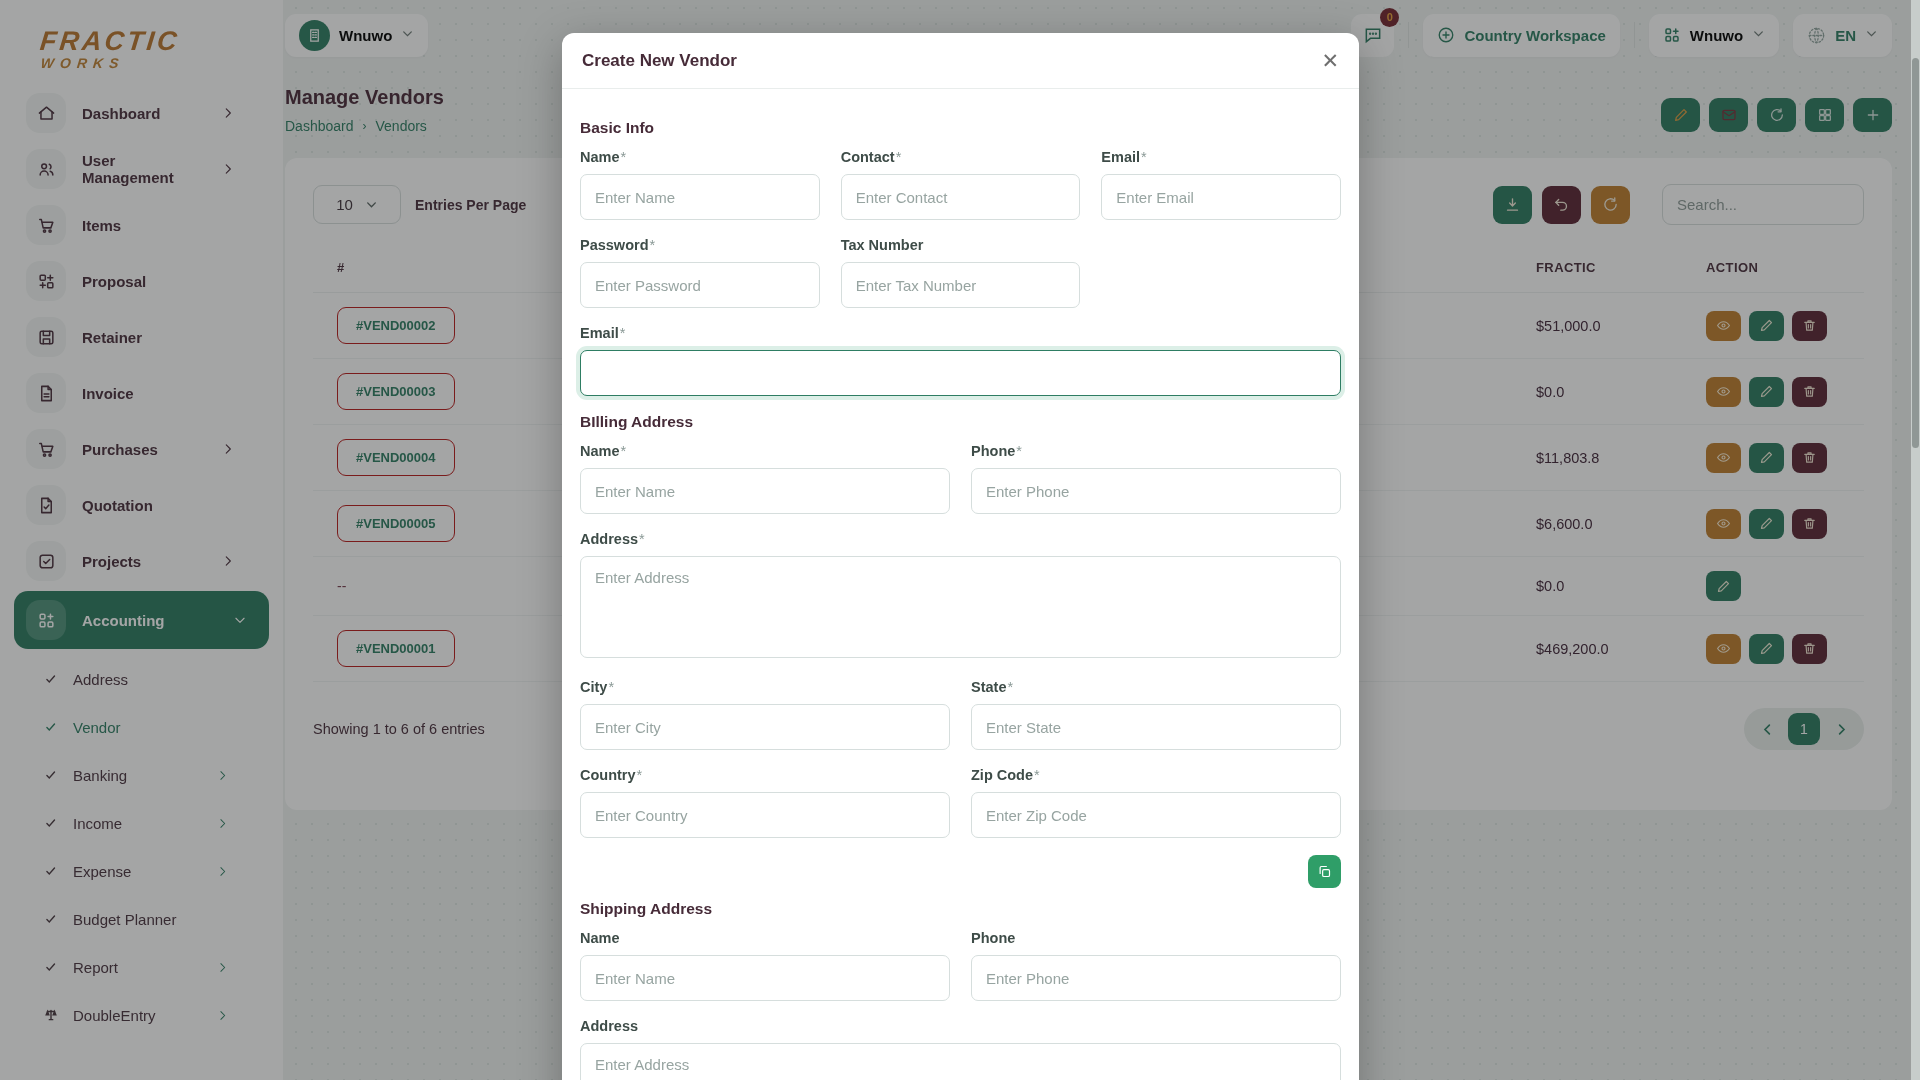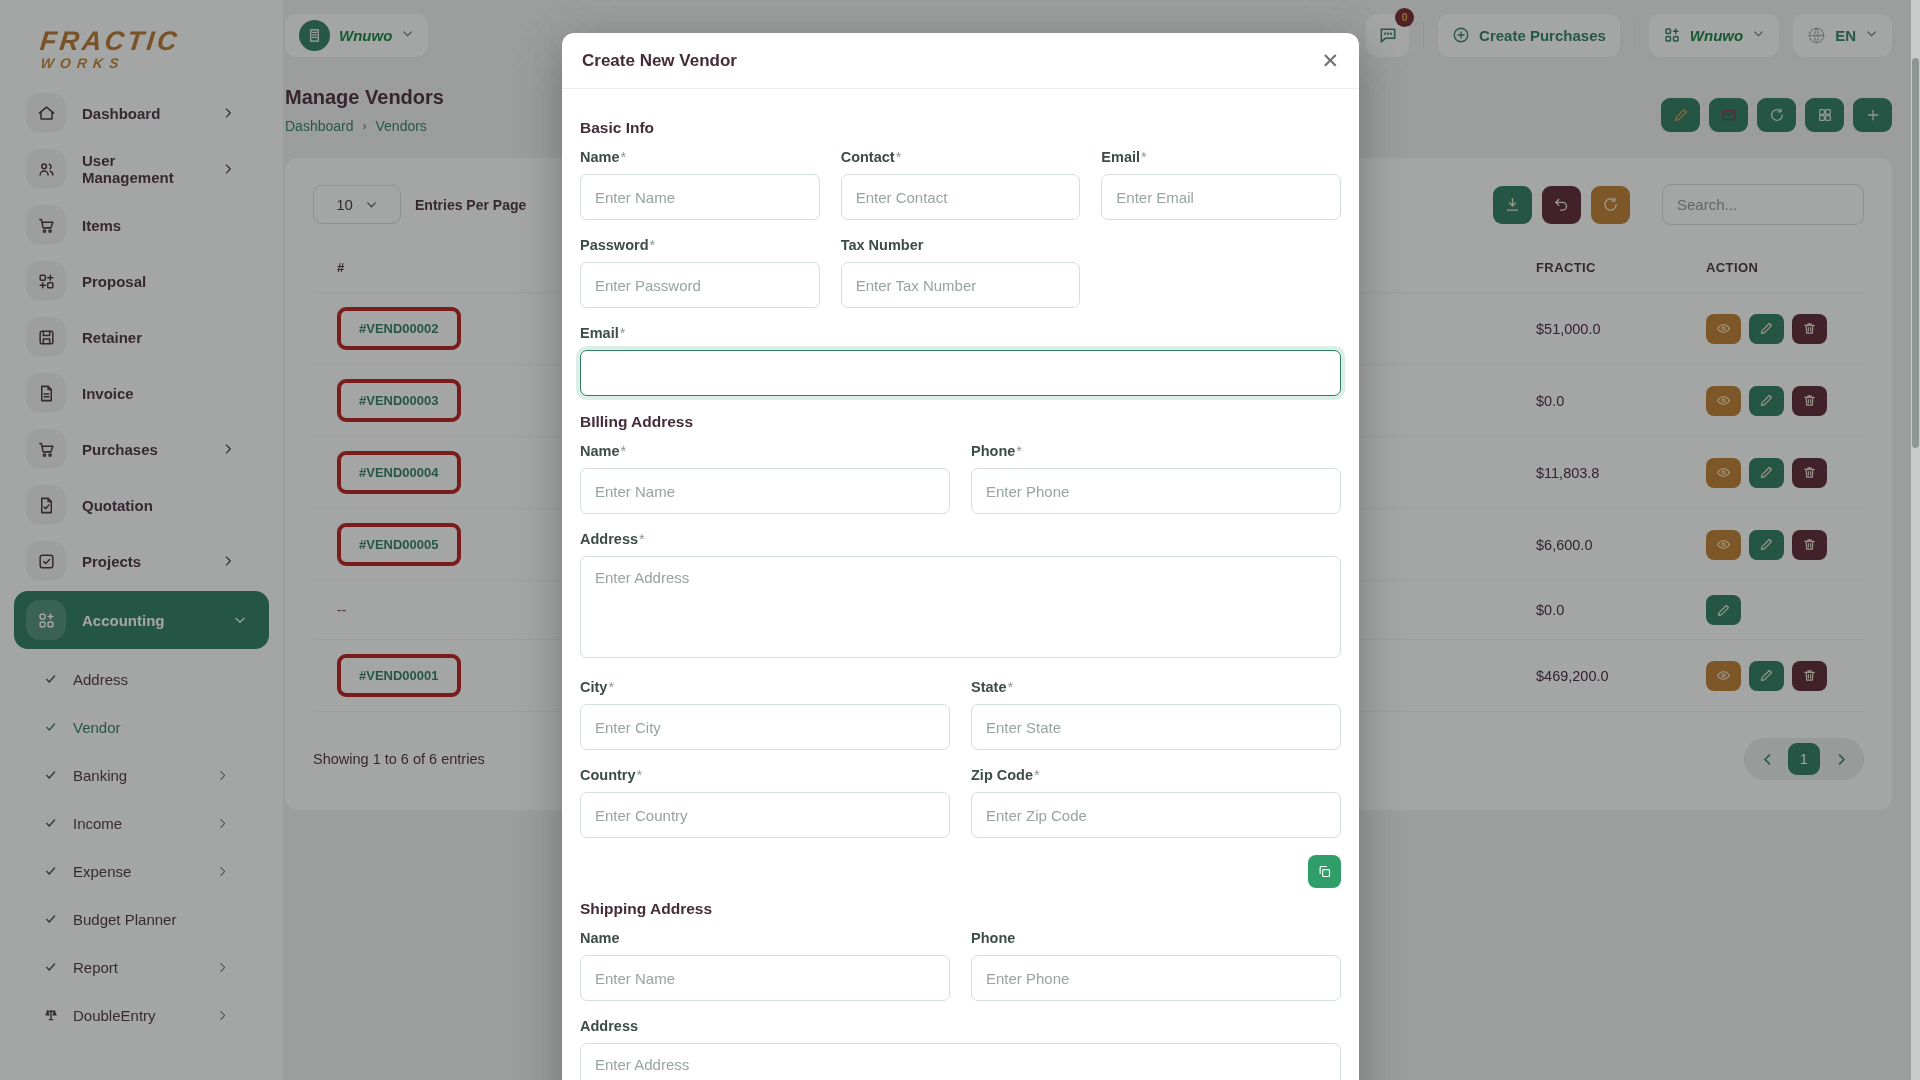--- a/index.html
+++ b/index.html
@@ -29,21 +29,21 @@
   .sub-item svg.bullet { width:14px; height:14px; }
   .sub-item.active { color:#2e7d63;align-items:center; }
   .sub-item .chev { margin-left:auto; margin-right:54px; display:flex; }
   .sub-item .chev svg { width:13px; height:13px; color:#2e7d63; }
   
   .main { margin-left:283px; padding:0 28px 0 2px; }
   .topbar { height:70px; display:flex; align-items:center; justify-content:space-between; }
   .pill { background:#fff; border-radius:11px; height:43px; display:flex; align-items:center; gap:9px; padding:0 14px; cursor:pointer; box-shadow:0 1px 2px rgba(0,0,0,0.03); }
   .ws-avatar { width:31px; height:31px; border-radius:50%; background:#2e7d63; color:#fff; display:flex; align-items:center; justify-content:center; }
   .ws-avatar svg { width:15px; height:15px; }
-  .pill .name { font-size:15px; font-weight:600; color:#15803d;font-style:italic; }
+  .pill .name { font-size:15px; font-weight:600; color:#000000; }
   .pill .chevd svg { width:13px; height:13px; color:#6e7a77; }
   .right-cluster { display:flex; align-items:center; gap:14px; }
   .divider { width:1px; height:26px; background:#dfe5e3; }
   .icon-btn-top { position:relative; width:43px; height:43px; background:#fff; border-radius:11px; display:flex; align-items:center; justify-content:center; color:#2e7d63; cursor:pointer; }
   .icon-btn-top svg { width:20px; height:20px; }
   .badge { position:absolute; top:-6px; right:-5px; min-width:19px; height:19px; border-radius:50%; background:#74262f; color:#e5a13c; font-size:11px; font-weight:bold; display:flex; align-items:center; justify-content:center; }
   .create-ws { color:#2e7d63; font-size:15px; font-weight:600; }
   .create-ws svg { width:18px; height:18px; }
   .green-ic svg { width:18px; height:18px; color:#2e7d63; }
   .lang { color:#2e7d63; font-size:15px; font-weight:bold; }
@@ -66,21 +66,21 @@
   .entries-label { font-size:14px; font-weight:600; color:#4a2f3d; }
   .card-top-right { display:flex; align-items:center; gap:10px; }
   .sq-btn { width:39px; height:38px; border:none; border-radius:9px; display:flex; align-items:center; justify-content:center; cursor:pointer; color:#f2ead9; }
   .sq-btn svg { width:17px; height:17px; }
   .search { width:202px; height:41px; border:1px solid #d7dedd; border-radius:9px; padding:0 14px; font-size:15px; color:#41343d; outline:none; margin-left:22px; background:#fff; }
   .search::placeholder { color:#8d9a97; }
   table.vendors { width:100%; border-collapse:collapse; table-layout:fixed; margin-top:18px; }
   .vendors th { text-align:left; font-size:13px; font-weight:bold; letter-spacing:0.4px; color:#4a2f3d; padding:17px 10px 17px 24px; border-bottom:1px solid #edf1f0; }
   .vendors td { padding:14px 10px 14px 24px; border-bottom:1px solid #f1f4f3; }
   .col-id { width:330px; } .col-balance { width:170px; } .col-action { width:182px; }
-  .vend-badge { display:inline-block; border:4px solid #b91c1c; color:#2e7d63; font-size:13px; font-weight:600; padding:10px 18px; border-radius:9px; background:transparent; cursor:pointer; }
+  .vend-badge { display:inline-block; border:1px solid #b91c1c; color:#2e7d63; font-size:13px; font-weight:600; padding:10px 18px; border-radius:9px; background:transparent; cursor:pointer; }
   .plain-id { color:#7a4050; font-size:14px; }
   .balance { font-size:14.5px; color:#42273a; font-weight:500; }
   .actions { display:flex; gap:8px; }
   .act-btn { width:35px; height:30px; border:none; border-radius:8px; display:flex; align-items:center; justify-content:center; cursor:pointer; color:rgba(255,245,225,0.92); }
   .act-btn svg { width:15px; height:15px; }
   .act-view { background:#bf7e2e; } .act-edit { background:#2c7b60; } .act-delete { background:#5b2634; }
   .card-foot { display:flex; align-items:center; justify-content:space-between; margin-top:26px; }
   .summary { font-size:14.5px; color:#4a2f3d; }
   .pagination { background:#e9eeec; border-radius:999px; display:flex; align-items:center; gap:4px; padding:5px 6px; }
   .pg-chev { width:34px; height:32px; display:flex; align-items:center; justify-content:center; color:#2e7d63; cursor:pointer; background:transparent; border:none; }
@@ -346,21 +346,21 @@
         <span class="badge">0</span>
       </div>
       <div class="divider"></div>
       <div class="pill">
         <span class="create-ws" style="display:flex;">
             <svg viewBox="0 0 24 24" fill="none" stroke="currentColor" stroke-width="1.8" stroke-linecap="round">
               <circle cx="12" cy="12" r="9"></circle>
               <path d="M12 8v8M8 12h8"></path>
             </svg>
           </span>
-        <span class="create-ws">Create Purchases</span>
+        <span class="create-ws">Country Workspace</span>
       </div>
       <div class="divider"></div>
       <div class="pill">
         <span class="green-ic" style="display:flex;">
             <svg viewBox="0 0 24 24" fill="none" stroke="currentColor" stroke-width="2" stroke-linecap="round">
               <rect x="4" y="4" width="6" height="6" rx="1.5"></rect>
               <rect x="4" y="14" width="6" height="6" rx="1.5"></rect>
               <rect x="14" y="14" width="6" height="6" rx="1.5"></rect>
               <path d="M17 4v6M14 7h6"></path>
             </svg>

